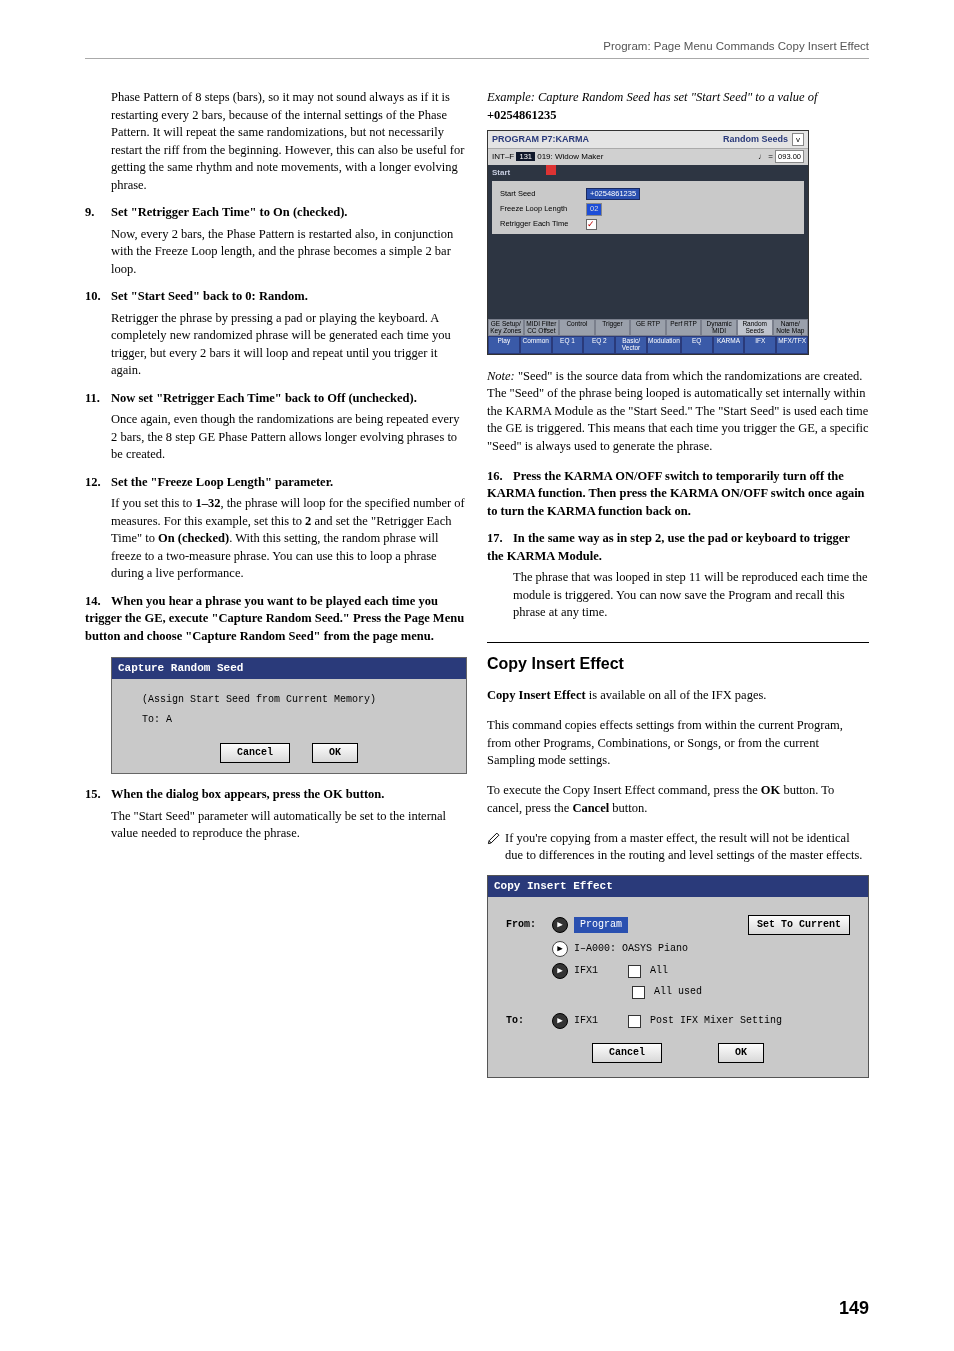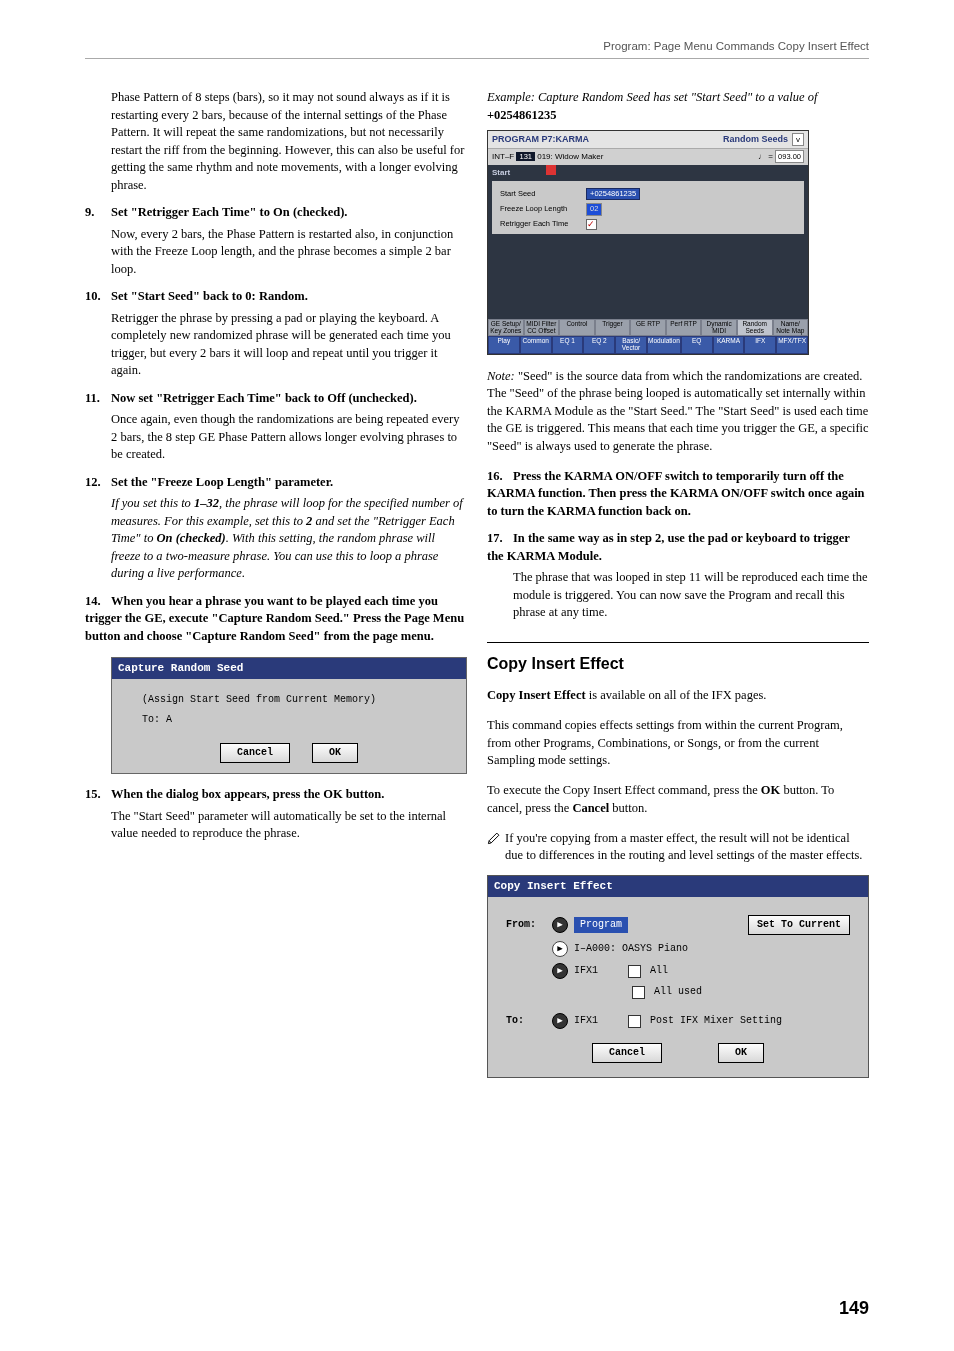--- a/index.html
+++ b/index.html
@@ -179,21 +179,21 @@
       <div class="step-body" style="font-weight:normal;">Retrigger the phrase by pressing a pad or playing the keyboard. A completely new randomized phrase will be generated each time you trigger, but every 2 bars it will loop and repeat until you trigger it again.</div>
     </div>
 
     <div class="step-num">
       <span class="num">11.</span><span class="bold">Now set "Retrigger Each Time" back to Off (unchecked).</span>
       <div class="step-body" style="font-weight:normal;">Once again, even though the randomizations are being repeated every 2 bars, the 8 step GE Phase Pattern allows longer evolving phrases to be created.</div>
     </div>
 
     <div class="step-num">
       <span class="num">12.</span><span class="bold">Set the "Freeze Loop Length" parameter.</span>
-      <div class="step-body" style="font-weight:normal;font-style:italic;">
+      <div class="step-body" style="font-weight:normal;">
         <span>If you set this to </span><span class="bold">1–32</span><span>, the phrase will loop for the specified number of measures. For this example, set this to </span><span class="bold">2</span><span> and set the "Retrigger Each Time" to </span><span class="bold">On (checked)</span><span>. With this setting, the random phrase will freeze to a two-measure phrase. You can use this to loop a phrase during a live performance.</span>
       </div>
     </div>
 
 
     <div class="step-num">
       <span class="num">14.</span><span class="bold">When you hear a phrase you want to be played each time you trigger the GE, execute "Capture Random Seed." Press the Page Menu button and choose "Capture Random Seed" from the page menu.</span>
     </div>
 
     <div class="fig nobreak">

